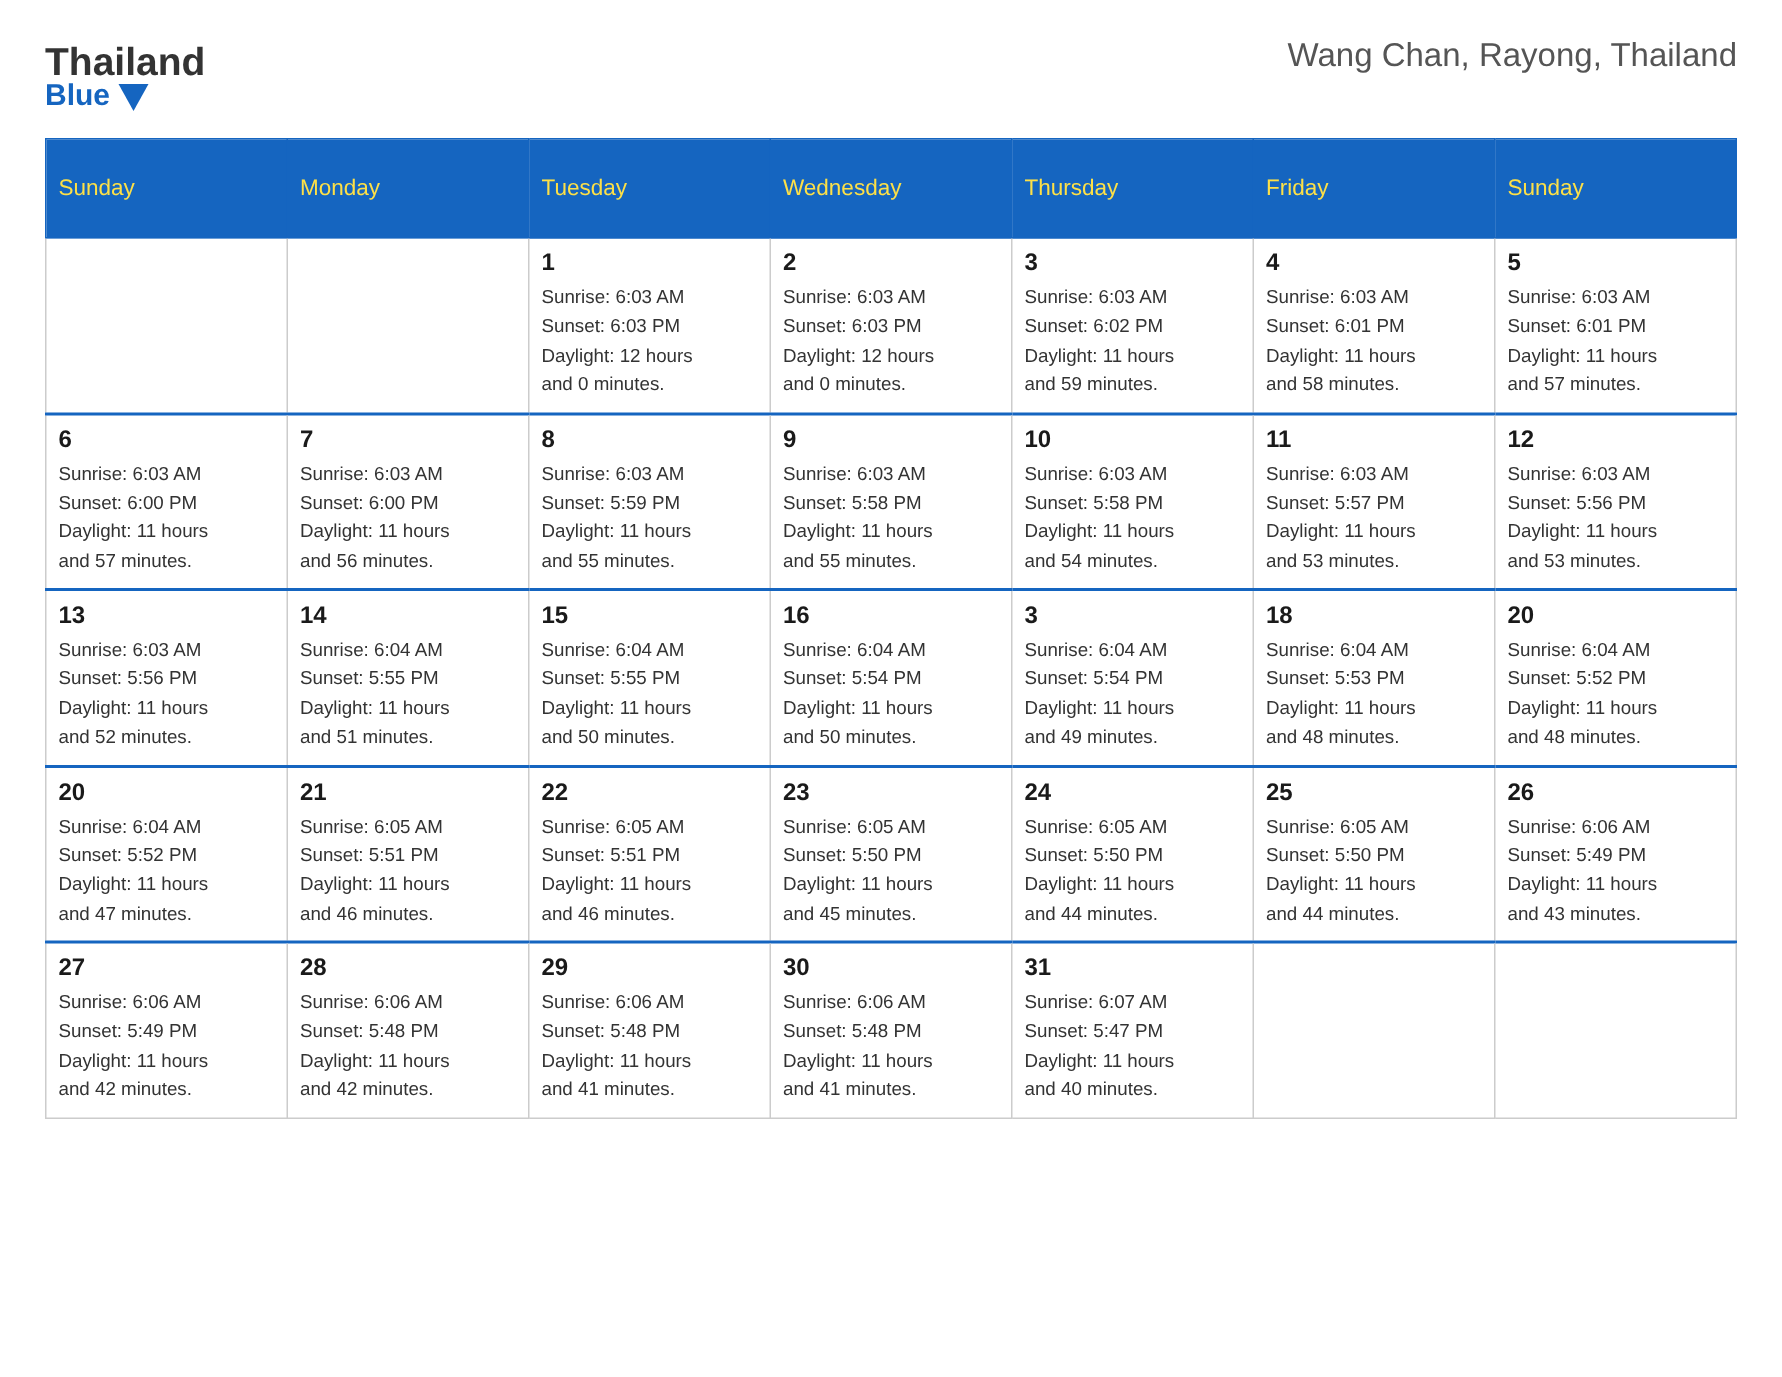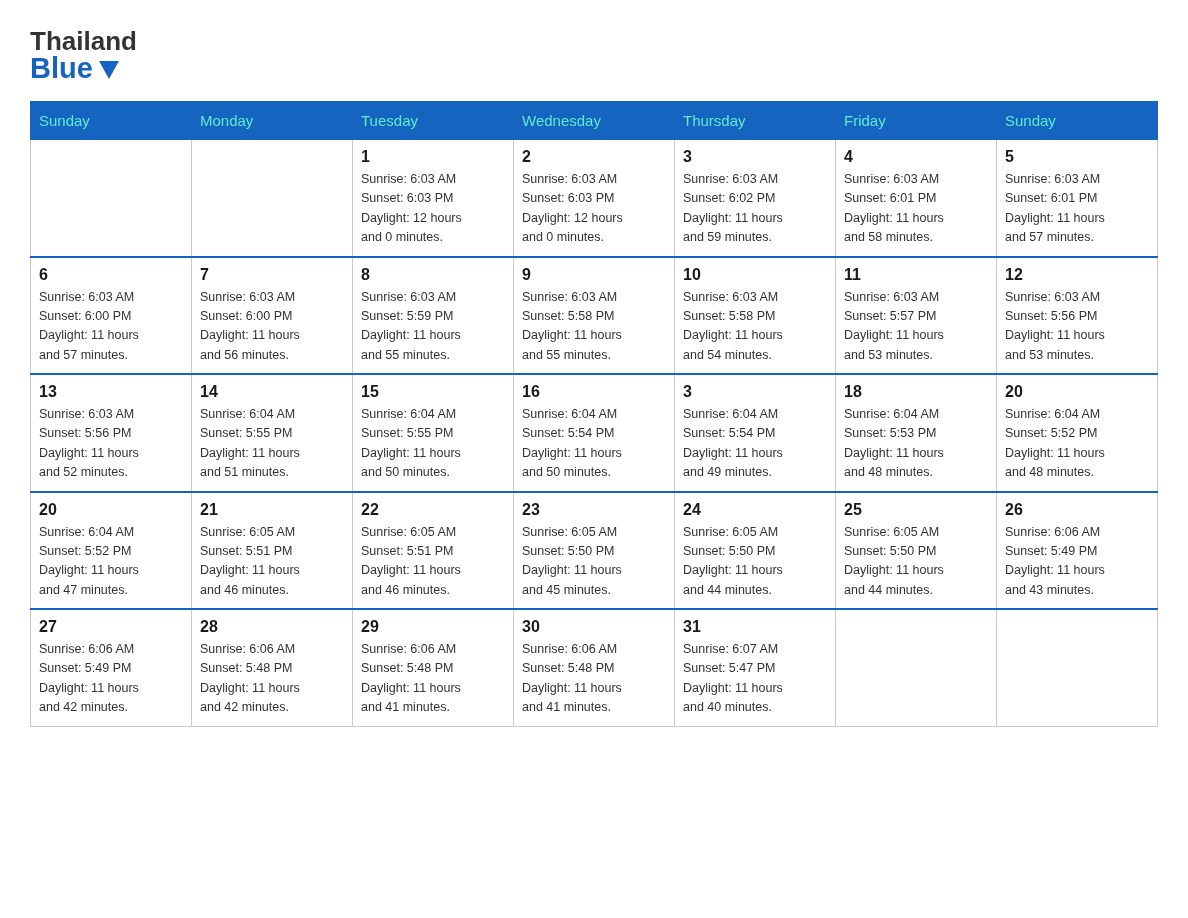--- a/index.html
+++ b/index.html
@@ -22,21 +22,21 @@
       align-items: flex-start;
       padding-top: 8px;
     }
     .logo-general {
       font-size: 26px;
       font-weight: bold;
       color: #333;
       line-height: 1;
     }
     .logo-blue {
-      font-size: 29px;
+      font-size: 20px;
       font-weight: bold;
       color: #1565c0;
       line-height: 1;
       display: flex;
       align-items: center;
       gap: 4px;
     }
     .logo-triangle {
       width: 0;
       height: 0;
@@ -61,22 +61,22 @@
       color: #555;
       margin-top: 4px;
     }
     .calendar-table {
       width: 100%;
       border-collapse: collapse;
       border: 1px solid #aaa;
     }
     .calendar-table th {
       background-color: #1565c0;
-      color: #5eead4;
-      padding: 10px 8px;
+      color: #fde047;
+      padding: 24px 8px;
       font-size: 15px;
       font-weight: normal;
       text-align: left;
       border: 1px solid #1565c0;
     }
     .calendar-table td {
       vertical-align: top;
       padding: 8px 8px;
       border: 1px solid #ccc;
       width: 14.28%;
@@ -105,20 +105,21 @@
 
 <div class="header-area">
   <div class="logo">
     <div class="logo-general">Thailand</div>
     <div class="logo-blue">
       <span>Blue</span>
       <span class="logo-triangle"></span>
     </div>
   </div>
   <div class="title-area">
+    <div class="location-title">Wang Chan, Rayong, Thailand</div>
   </div>
 </div>
 
 <table class="calendar-table">
   <thead>
     <tr>
     <th>Sunday</th>
         <th>Monday</th>
         <th>Tuesday</th>
         <th>Wednesday</th>

